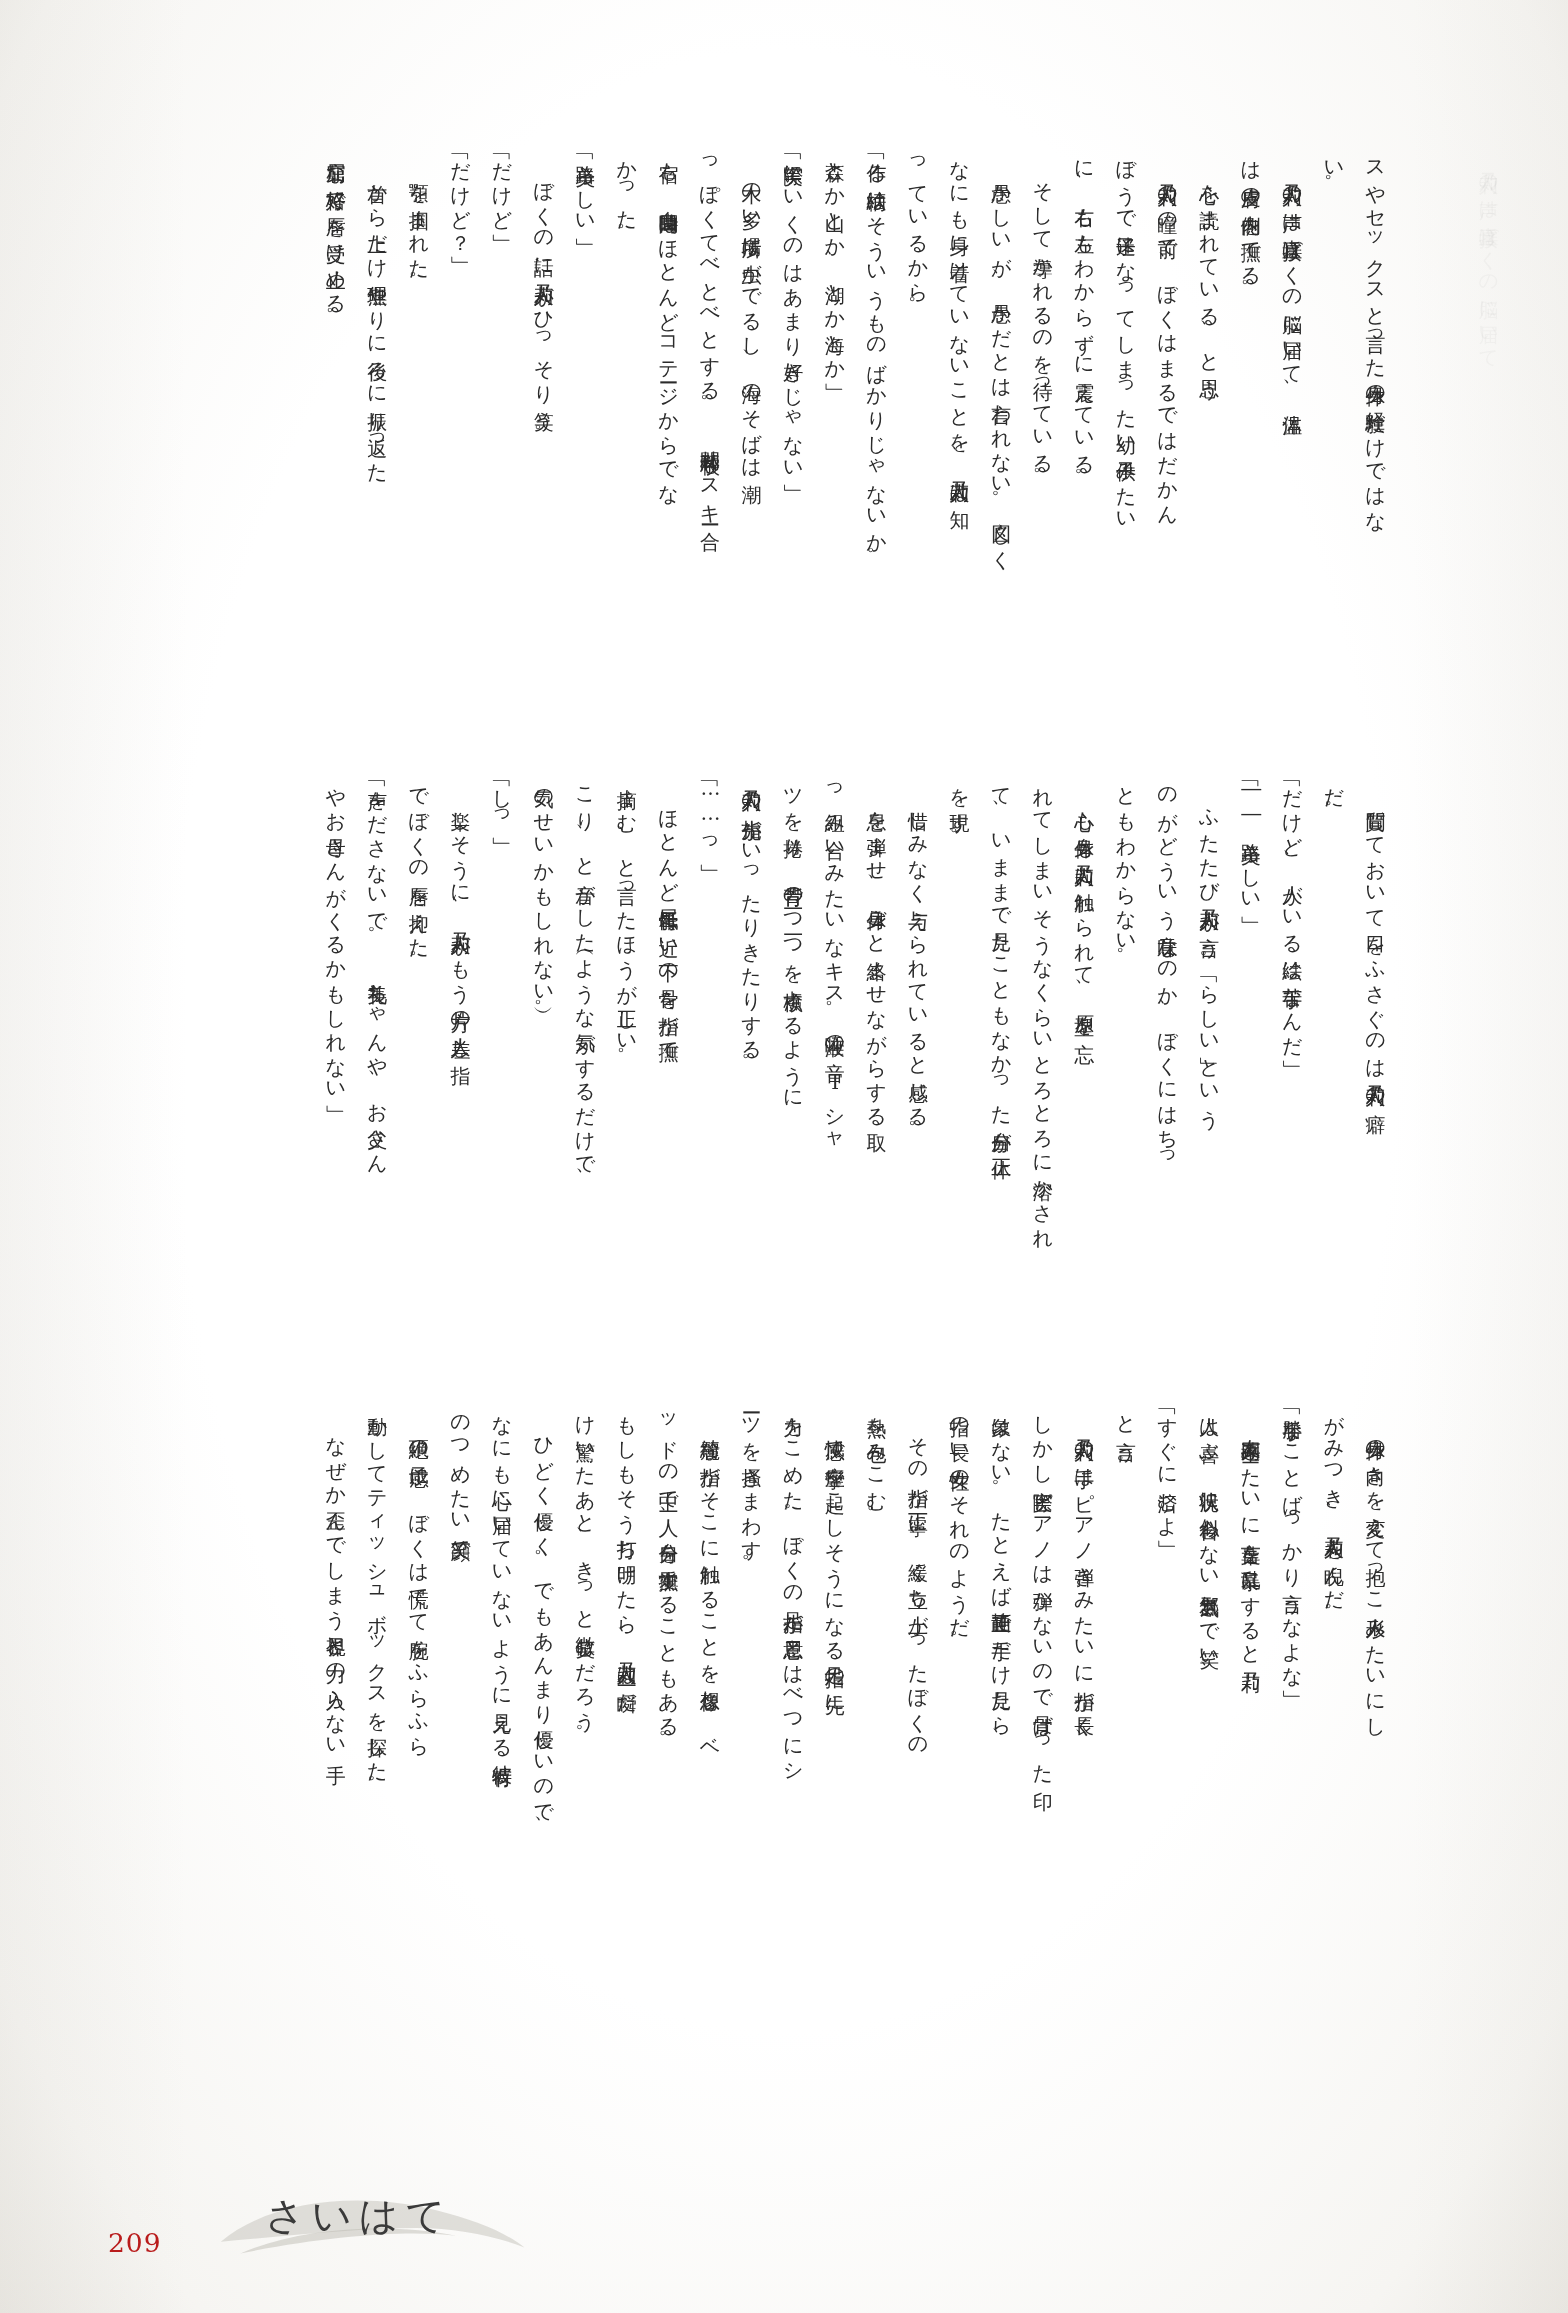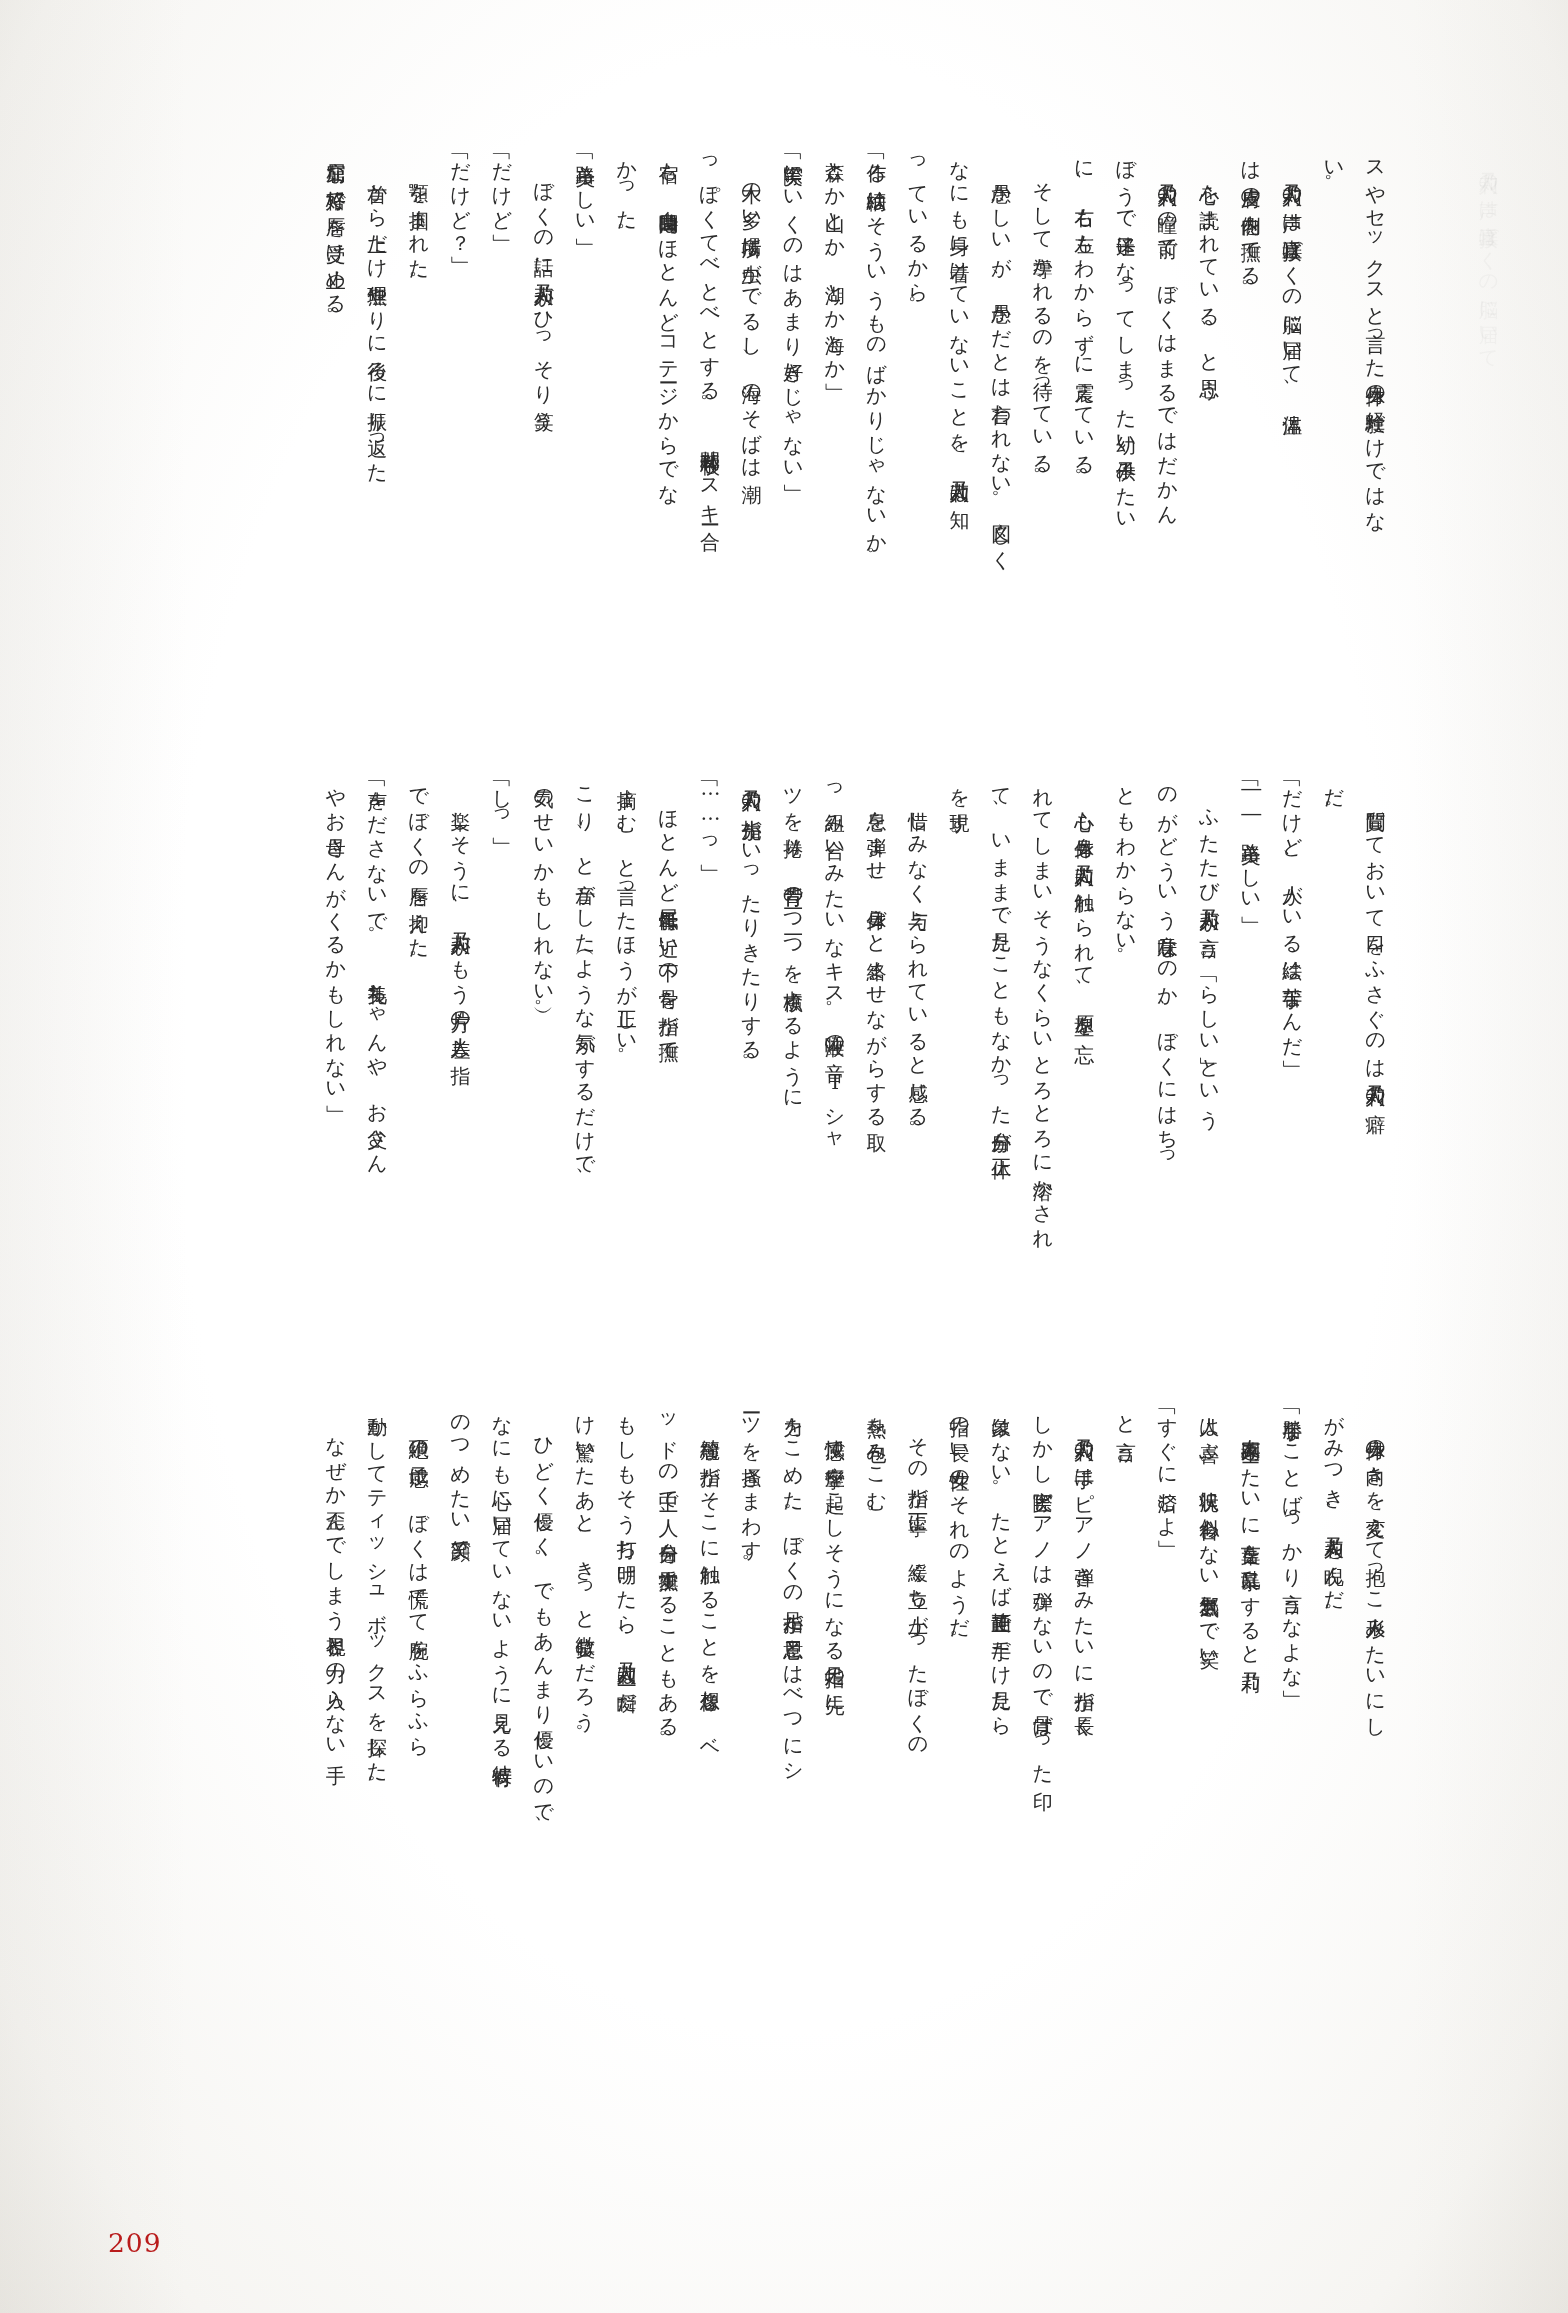--- a/index.html
+++ b/index.html
@@ -206,15 +206,22 @@
 け驚いたあと、きっと微笑むだろう。
 　ひどく優しく。でもあんまり優しいので、
 なにも心に届いていないように見える彼特有
 のつめたい笑顔で。
 　絶頂の予感に、ぼくは慌てて腕をふらふら
 動かしてティッシュボックスを探した。
 　なぜか歪んでしまう視界と力の入らない手</div>
 
   <div class="page-number">209</div>
 
+  <div class="footer-deco">
+    <svg width="333" height="108" viewBox="0 0 340 110">
+      <path d="M10 72 C 60 30, 150 20, 230 40 C 270 50, 300 62, 320 78 C 290 66, 250 58, 210 58 C 150 58, 80 66, 10 72 Z" fill="#c9c6c0" opacity="0.55"></path>
+      <path d="M30 84 C 90 58, 180 52, 250 66 C 200 60, 120 66, 30 84 Z" fill="#b8b5ae" opacity="0.45"></path>
+    </svg>
+    <span class="deco-text">さいはて</span>
+  </div>
 
 </div>
 
 
 </body></html>

